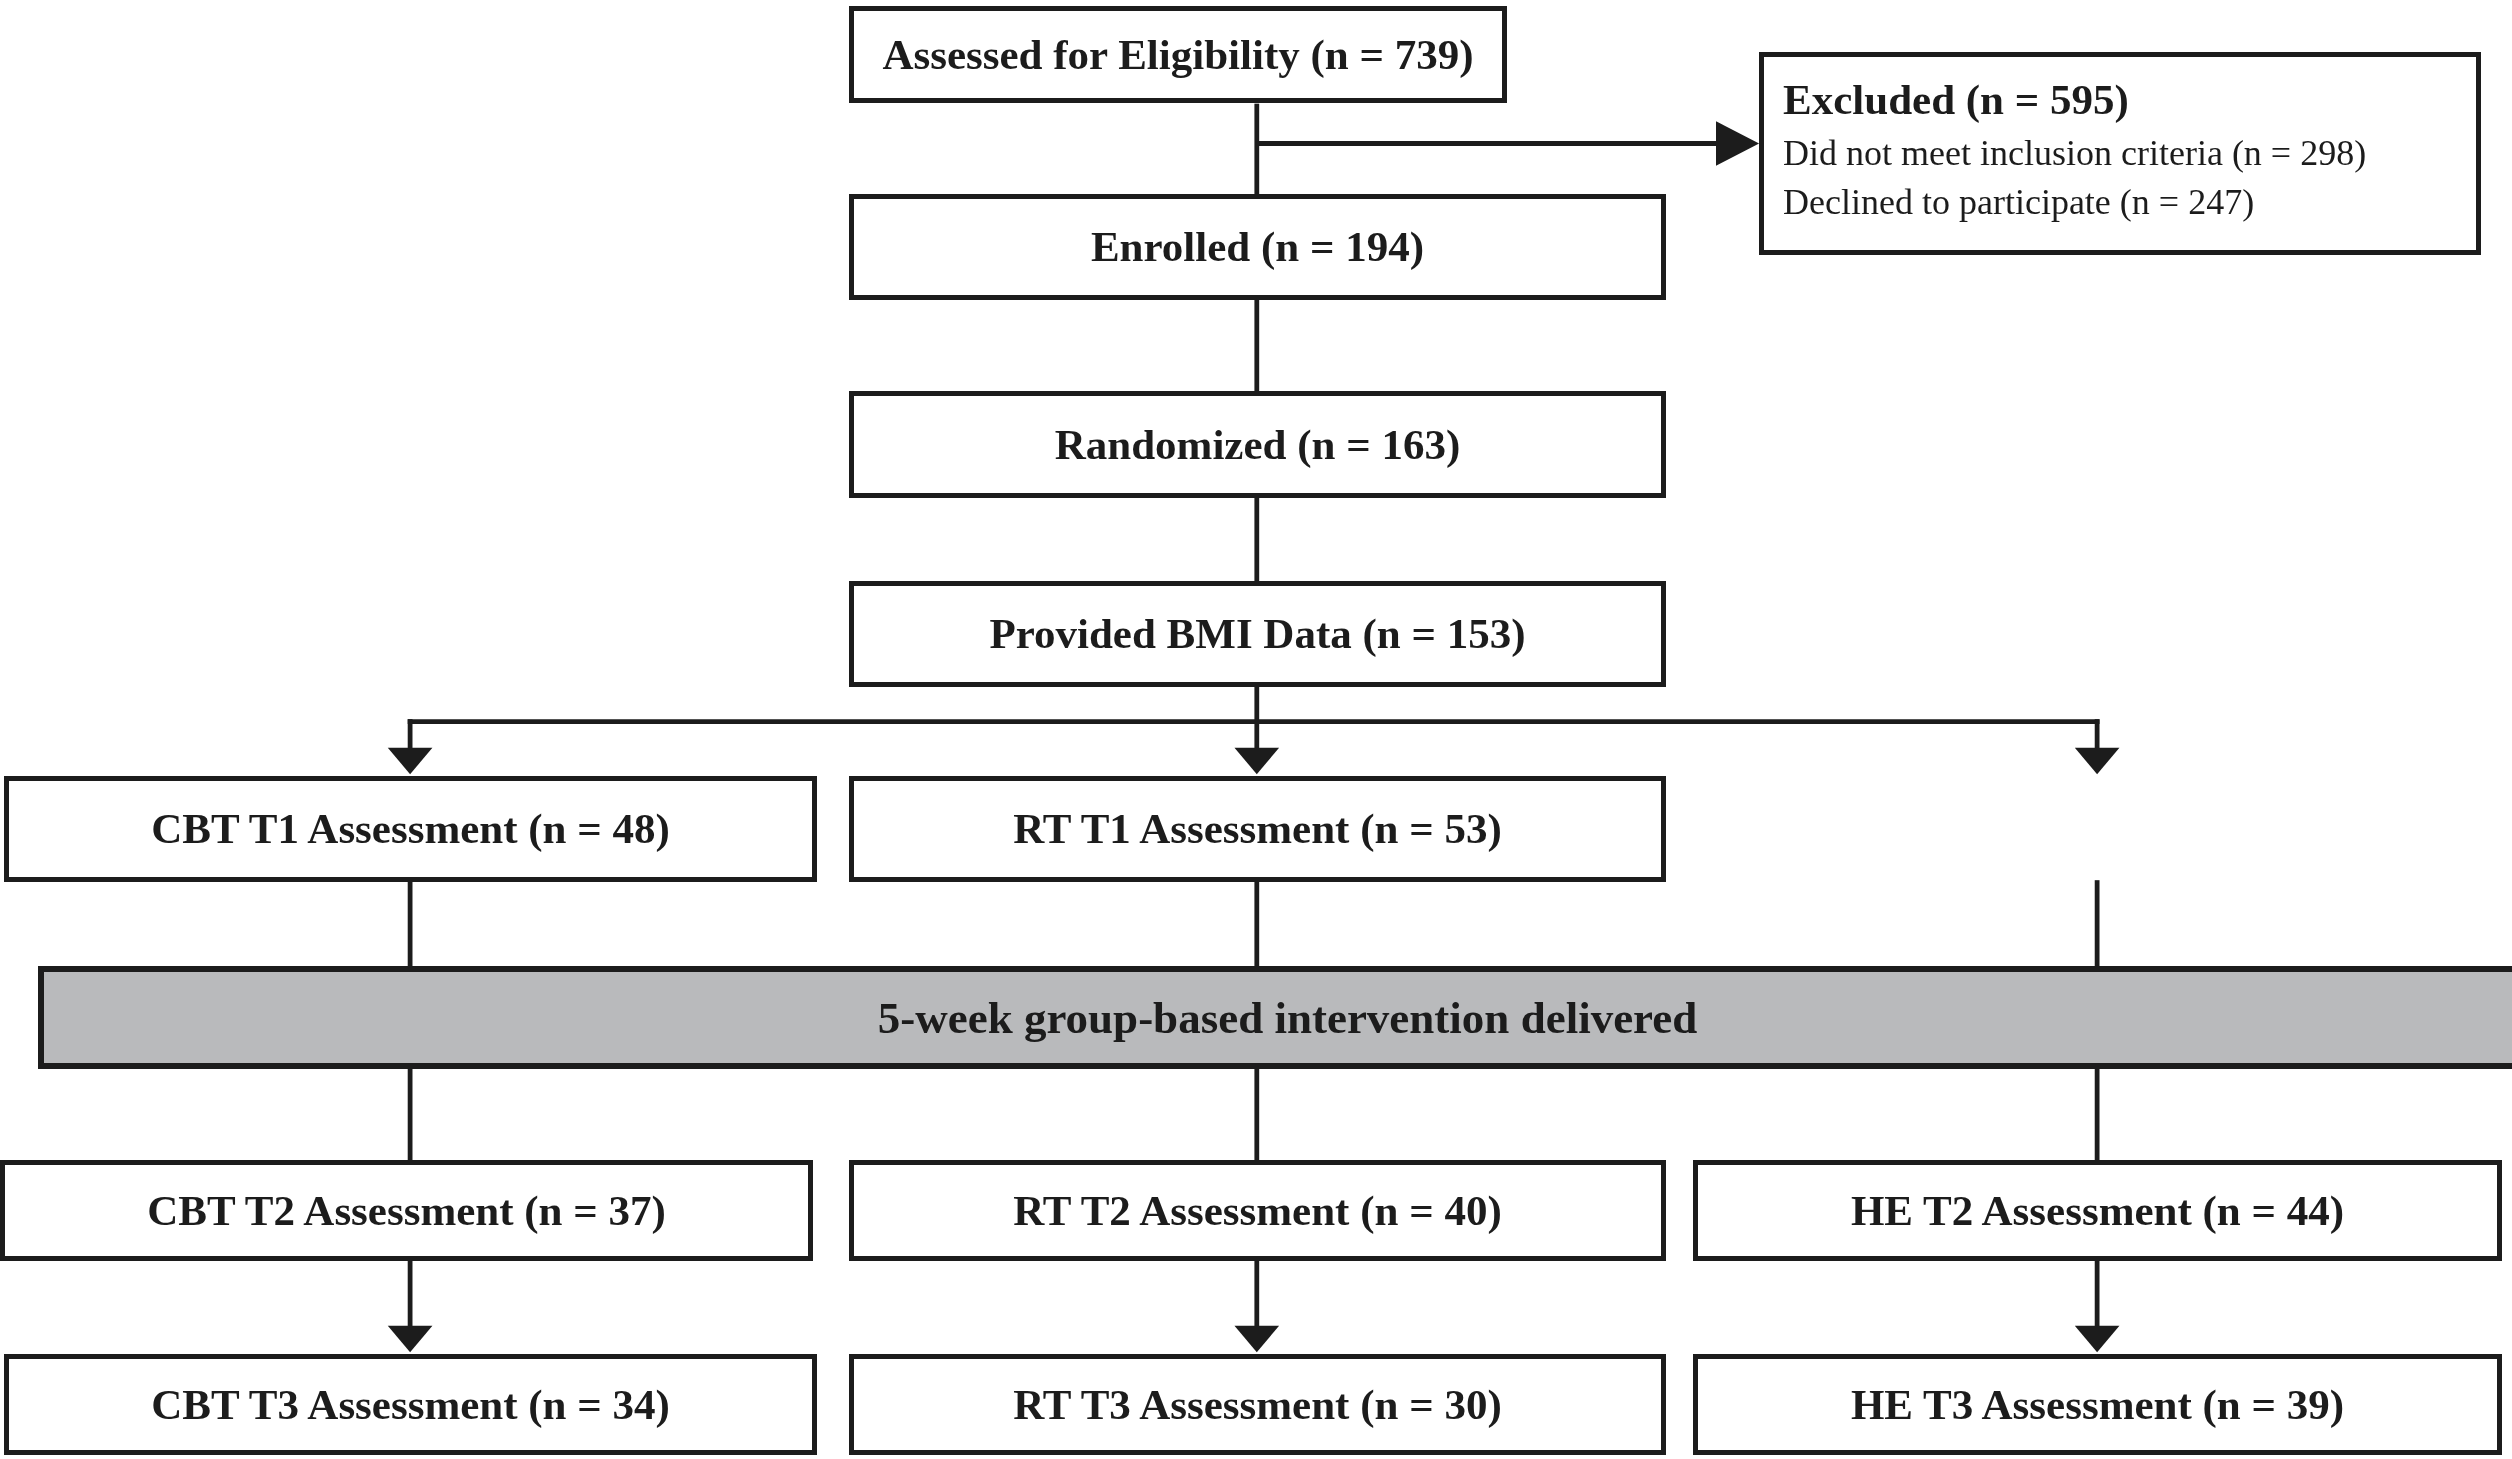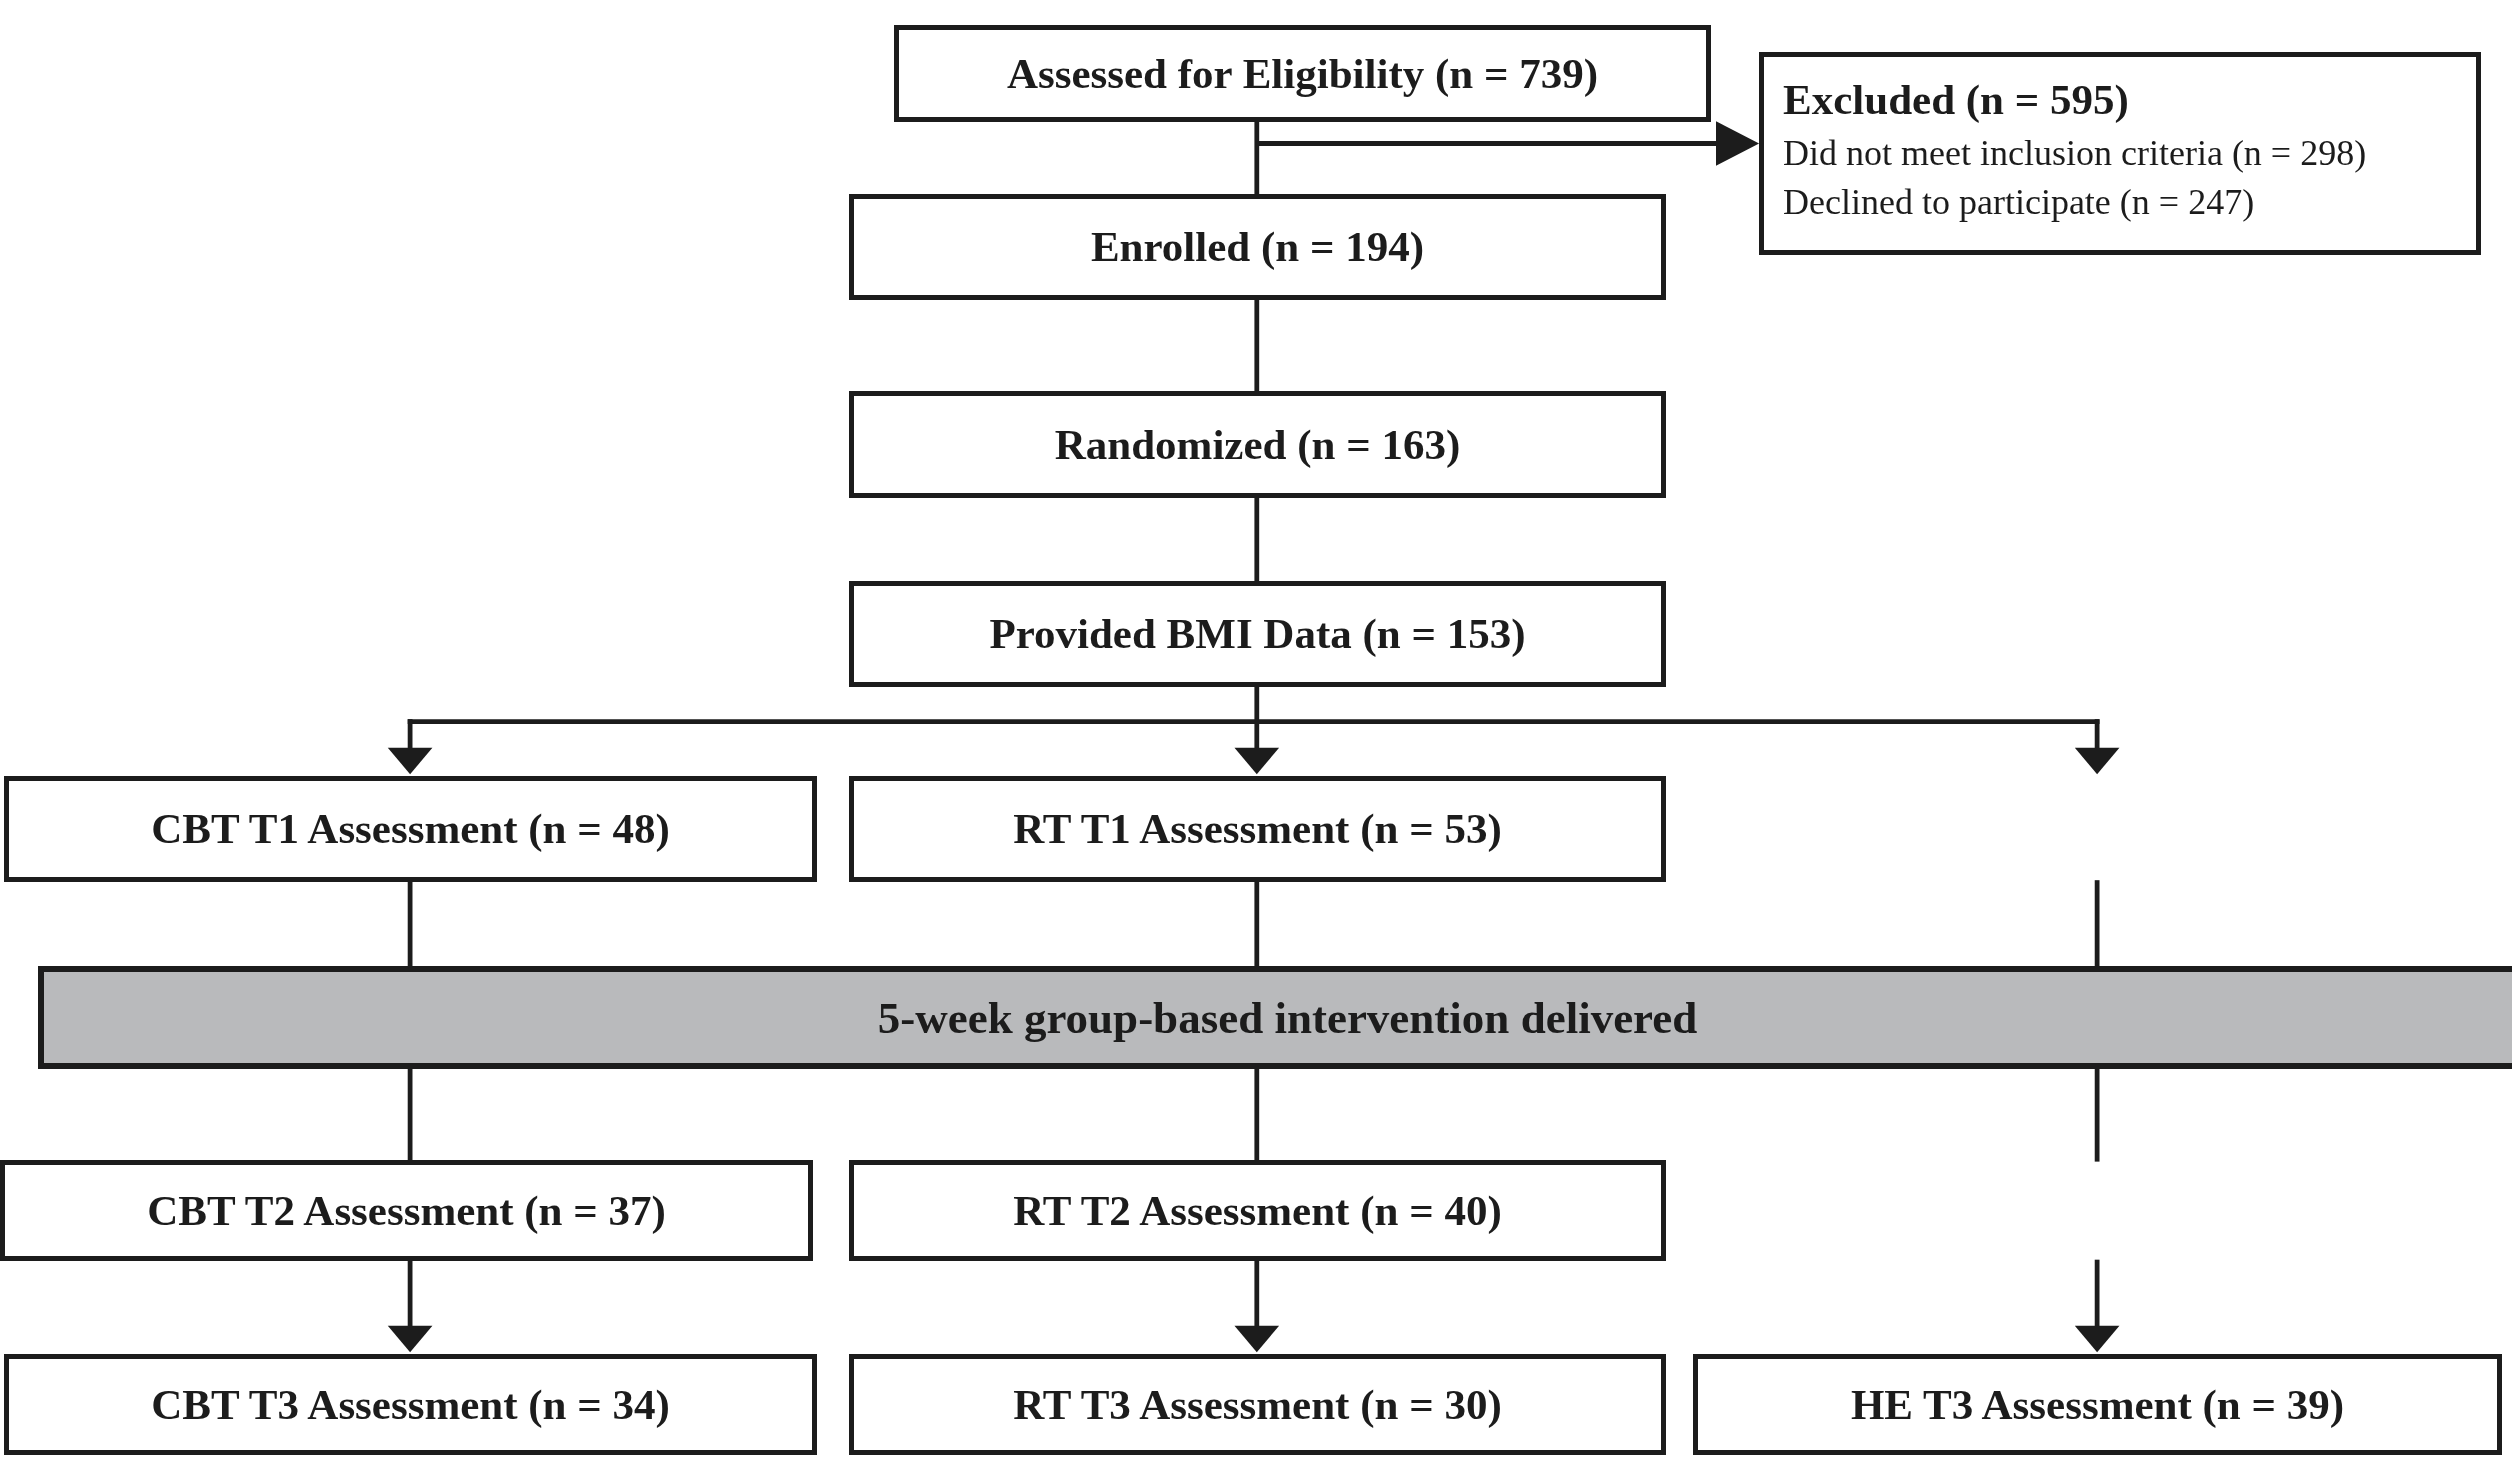--- a/index.html
+++ b/index.html
@@ -64,21 +64,21 @@
     border: 6.4px solid #1c1c1c;
     display: flex;
     align-items: center;
     justify-content: center;
     text-align: center;
     font-weight: bold;
     font-size: 45px;
     z-index: 2;
   }
   
-  #box-assessed    { left: 894px; top: 6.4px;    width: 817px; height: 97px; margin-top: 19px; }
+  #box-assessed    { left: 849px; top: 6.4px;    width: 658px; height: 97px; }
   #box-excluded    { left: 1759px; top: 52px;   width: 722px;  height: 203px; }
   #box-enrolled    { left: 849px; top: 194px;  width: 817px; height: 106px; }
   #box-randomized  { left: 849px; top: 391px;  width: 817px; height: 107px; }
   #box-bmi         { left: 849px; top: 581px;  width: 817px; height: 106px; }
   #box-t1-cbt      { left: 4px;    top: 776px;  width: 813px; height: 106px; }
   #box-t1-rt       { left: 849px; top: 776px;  width: 817px; height: 106px; }
   #box-t1-he       { left: 1693px; top: 776px;  width: 809px; height: 106px; }
   #band-intervention { left: 4px;  top: 966px; width: 2499px; height: 103px; margin-left: 34px; }
   #box-t2-cbt      { left: 0;    top: 1160px; width: 813px; height: 101px; }
   #box-t2-rt       { left: 849px; top: 1160px; width: 817px; height: 101px; }
@@ -165,20 +165,23 @@
   <div class="band" id="band-intervention">
     <span>5-week group-based intervention delivered</span>
   </div>
 
   <div class="box" id="box-t2-cbt">
     <span>CBT T2 Assessment (n = 37)</span>
   </div>
   <div class="box" id="box-t2-rt">
     <span>RT T2 Assessment (n = 40)</span>
   </div>
+  <div class="box" id="box-t2-he">
+    <span>HE T2 Assessment (n = 44)</span>
+  </div>
 
   <div class="box" id="box-t3-cbt">
     <span>CBT T3 Assessment (n = 34)</span>
   </div>
   <div class="box" id="box-t3-rt">
     <span>RT T3 Assessment (n = 30)</span>
   </div>
   <div class="box" id="box-t3-he">
     <span>HE T3 Assessment (n = 39)</span>
   </div>

